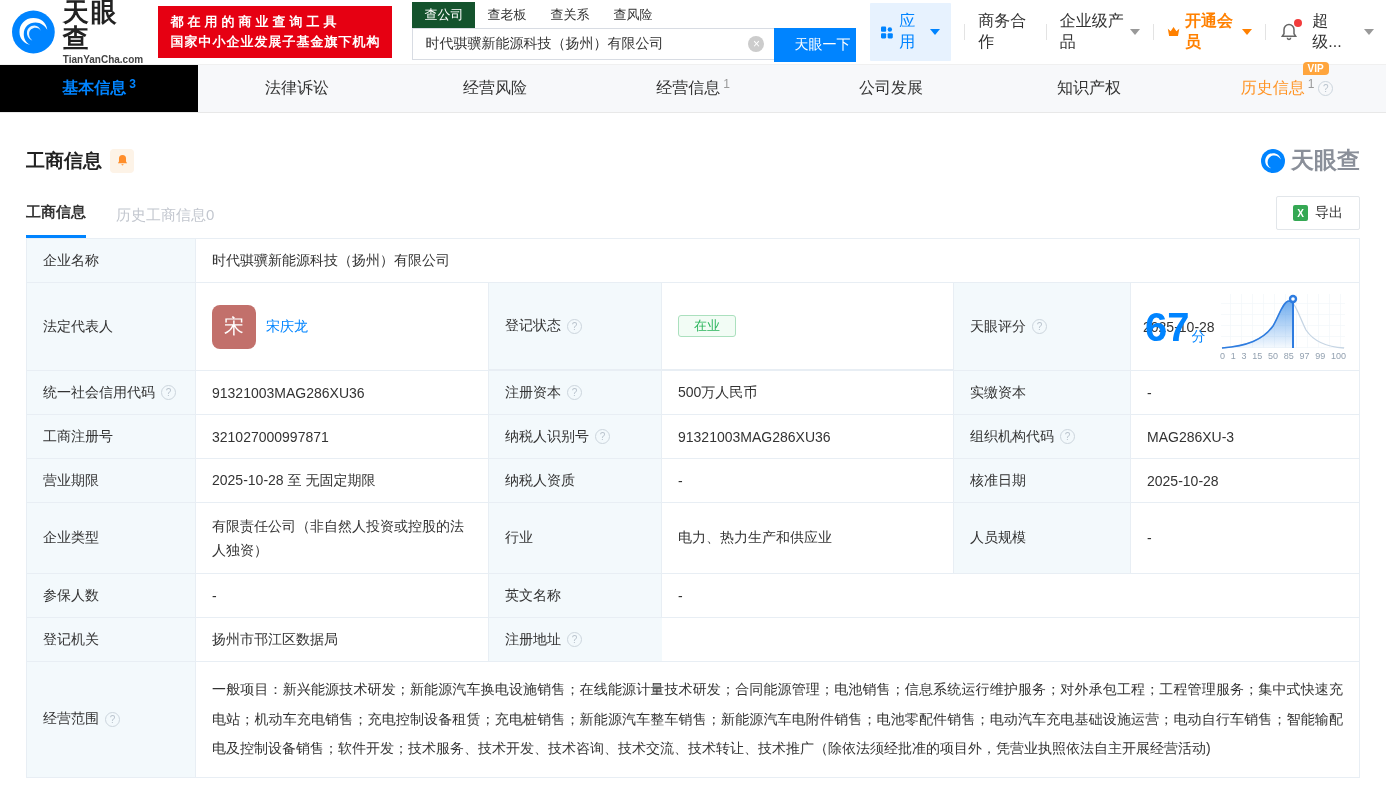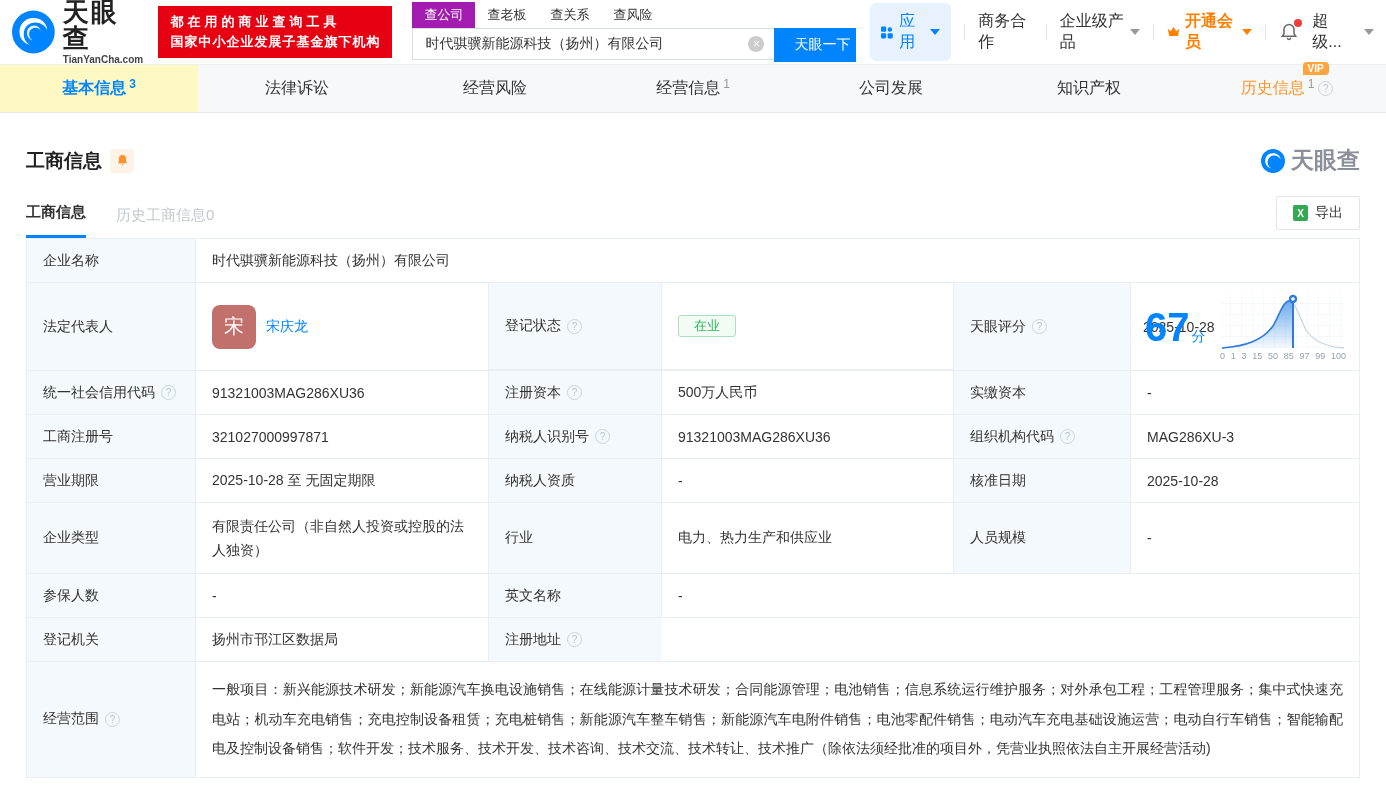--- a/index.html
+++ b/index.html
@@ -11,49 +11,49 @@
   .logo { display:flex; align-items:center; gap:8px; cursor:pointer; }
   .logo-cn { font-size:26px; font-weight:bold; color:#222; letter-spacing:2px; line-height:1; }
   .logo-en { font-size:10px; color:#444; font-weight:bold; margin-top:3px; }
   .banner { background:#e60012; color:#fff; font-weight:bold; font-size:13px;
             padding:6px 12px; line-height:20px; white-space:nowrap; }
   .banner .l1 { letter-spacing:4px; }
   .banner .l2 { letter-spacing:1px; }
   .search-area { display:flex; flex-direction:column; margin-left:6px; }
   .search-tabs { display:flex; }
   .search-tab { font-size:13px; padding:4px 12px; color:#333; cursor:pointer; }
-  .search-tab.active { background:#a21caf; color:#fff; }
+  .search-tab.active { background:#14532d; color:#fff; }
   .search-row { display:flex; }
   .input-wrap { position:relative; }
   .search-input { width:362px; height:32px; border:1px solid #d8dce3; border-right:none;
                   padding:0 32px 0 12px; font-size:14px; color:#333; outline:none; }
   .clear-icon { position:absolute; right:10px; top:8px; width:16px; height:16px;
                 border-radius:50%; background:#ccc; color:#fff; font-size:12px;
                 display:flex; align-items:center; justify-content:center; cursor:pointer; }
   .search-btn { width:82px; height:34px; background:#0084ff; color:#fff; font-size:14px;
                 border:none; cursor:pointer;text-align:right; }
   .top-right { margin-left:auto; display:flex; align-items:center; gap:13px; font-size:16px; }
-  .app-pill { background:#e7f2fe; color:#0084ff; padding:8px 11px; border-radius:6px;
+  .app-pill { background:#e7f2fe; color:#0084ff; padding:8px 11px; border-radius:1px;
               display:flex; align-items:center; gap:6px; cursor:pointer; font-size:16px; }
   .hdr-link { color:#333; cursor:pointer; display:flex; align-items:center; gap:4px; }
   .divider { width:1px; height:16px; background:#e3e3e3; }
   .vip-link { color:#ff8000; font-weight:bold; display:flex; align-items:center; gap:5px; cursor:pointer; }
   .caret { width:0; height:0; border-left:5px solid transparent; border-right:5px solid transparent;
            border-top:6px solid #999; display:inline-block; }
   .caret.orange { border-top-color:#ff8000; }
   .bell-wrap { position:relative; cursor:pointer; display:flex; }
   .red-dot { position:absolute; top:-3px; right:-3px; width:8px; height:8px;
              border-radius:50%; background:#f23c3c; }
 
   
   .nav-bar { display:flex; background:#f7f8fa; border-top:1px solid #f0f0f0;
              border-bottom:1px solid #e8e8e8; height:49px; }
   .nav-tab { flex:1; display:flex; align-items:center; justify-content:center;
              font-size:16px; color:#333; cursor:pointer; }
-  .nav-tab.active { background:#fef9c3; color:#0084ff; font-weight:bold; }
+  .nav-tab.active { background:#000000; color:#0084ff; font-weight:bold; }
   .nav-count { font-size:12px; color:#999; margin:-9px 0 0 3px; }
   .nav-tab.active .nav-count { color:#0084ff; }
   .nav-tab.history { color:#ff9426; }
   .tab-label-wrap { position:relative; display:flex; align-items:center; }
   .vip-badge { position:absolute; top:-16px; right:-24px; background:#ffa53d; color:#fff;
                font-size:10px; font-weight:bold; padding:1px 5px; border-radius:4px 4px 4px 0; }
 
   
   .content { padding:0 26px; }
   .section-head { display:flex; align-items:center; margin-top:32px; }

